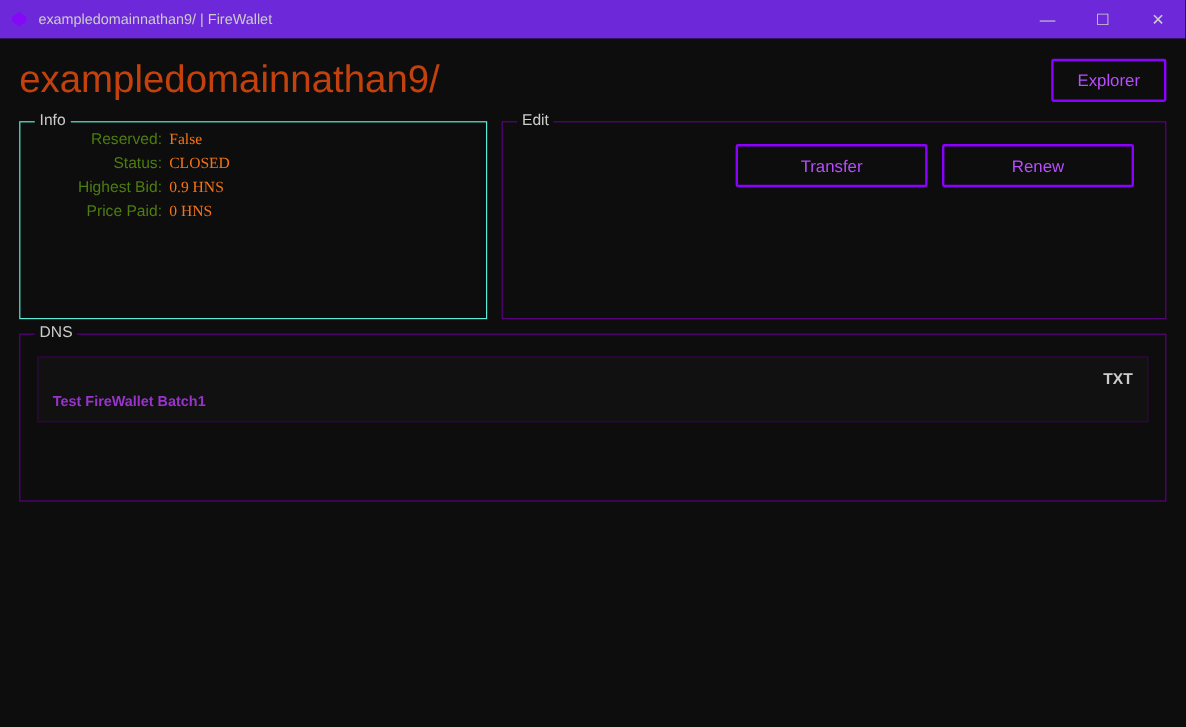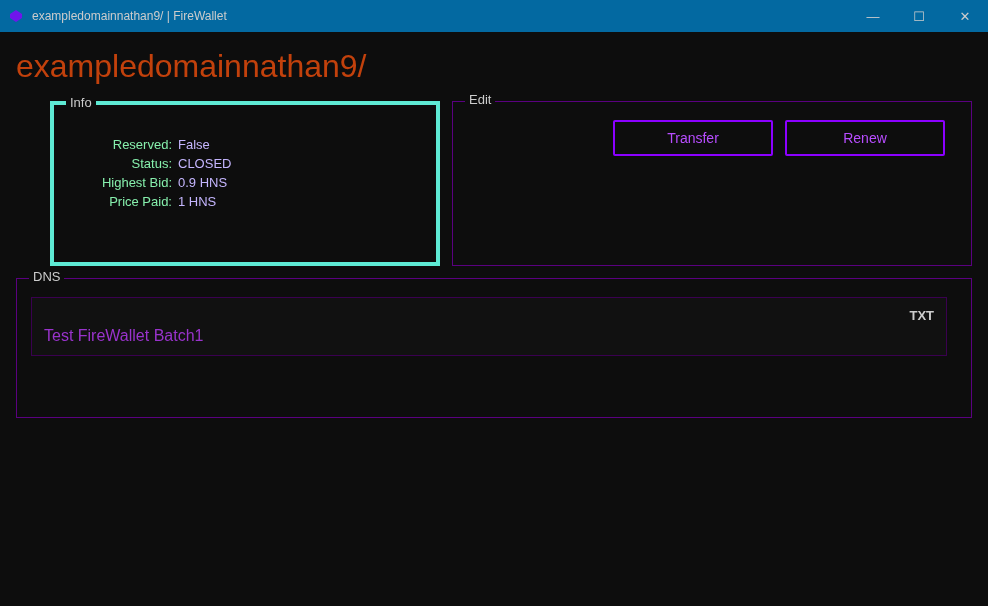--- a/index.html
+++ b/index.html
@@ -15,21 +15,21 @@
       font-family: 'Segoe UI', Arial, sans-serif;
       color: #fff;
       overflow: hidden;
     }
 
     
     .titlebar {
       display: flex;
       align-items: center;
       justify-content: space-between;
-      background: #0369a1;
+      background: #6d28d9;
       height: 32px;
       padding: 0 0 0 8px;
       user-select: none;
     }
 
     .titlebar-left {
       display: flex;
       align-items: center;
       gap: 8px;
     }
@@ -100,26 +100,25 @@
 
     
     .panels-row {
       display: flex;
       gap: 12px;
       margin-bottom: 12px;
     }
 
     
     .info-panel {
-      border: 4px solid #5eead4;
-      padding: 26px 14px 14px 14px;
+      border: 1px solid #5eead4;
+      padding: 0 14px 14px 14px;
       width: 390px;
       min-height: 165px;
       position: relative;
-      margin-left: 34px;
     }
 
     .panel-label {
       position: absolute;
       top: -10px;
       left: 12px;
       background: #0d0d0d;
       padding: 0 4px;
       color: #ccc;
       font-size: 13px;
@@ -129,31 +128,32 @@
       margin-top: 6px;
       width: 100%;
     }
 
     .info-row {
       display: flex;
       margin-bottom: 4px;
     }
 
     .info-key {
-      color: #86efac;
+      color: #4d7c0f;
       font-size: 13px;
       text-align: right;
       width: 110px;
       flex-shrink: 0;
       padding-right: 6px;
     }
 
     .info-val {
-      color: #c4b5fd;
-      font-size: 13px;
+      color: #f97316;
+      font-size: 13px;
+      font-family: Liberation Serif, serif;
     }
 
     
     .edit-panel {
       border: 1px solid #5a0080;
       padding: 10px 26px 14px 14px;
       flex: 1;
       min-height: 165px;
       position: relative;
     }
@@ -181,21 +181,21 @@
       font-size: 14px;
       cursor: pointer;
       border-radius: 2px;
       width: 160px;
       text-align: center;
     }
 
     
     .dns-panel {
       border: 1px solid #5a0080;
-      padding: 10px 24px 14px 14px;
+      padding: 10px 14px 14px 14px;
       min-height: 140px;
       position: relative;
       margin-bottom: 0;
     }
 
     .dns-record-box {
       border: 1px solid #3a0050;
       padding: 10px 12px;
       margin-top: 8px;
       background: #111;
@@ -204,21 +204,22 @@
     .dns-record-type {
       color: #ccc;
       font-size: 13px;
       font-weight: 600;
       margin-bottom: 4px;
       text-align: right;
     }
 
     .dns-record-value {
       color: #9933cc;
-      font-size: 16px;
+      font-size: 12px;
+      font-weight: bold;
     }
   </style>
 </head>
 <body>
 
 <div class="titlebar">
   <div class="titlebar-left">
     <div class="titlebar-icon">
       <svg viewBox="0 0 14 14" fill="none" xmlns="http://www.w3.org/2000/svg">
         <polygon points="7,1 13,5 13,9 7,13 1,9 1,5" fill="#8b00ff" opacity="0.8"></polygon>
@@ -230,20 +231,21 @@
     <button class="titlebar-btn">—</button>
     <button class="titlebar-btn">☐</button>
     <button class="titlebar-btn close">✕</button>
   </div>
 </div>
 
 <div class="main-content">
 
   <div class="header-row">
     <h1 class="domain-title">exampledomainnathan9/</h1>
+    <button class="explorer-btn">Explorer</button>
   </div>
 
   <div class="panels-row">
 
     <div class="info-panel">
       <span class="panel-label">Info</span>
       <div class="info-table">
         <div class="info-row">
           <span class="info-key">Reserved:</span>
           <span class="info-val">False</span>
@@ -251,21 +253,21 @@
         <div class="info-row">
           <span class="info-key">Status:</span>
           <span class="info-val">CLOSED</span>
         </div>
         <div class="info-row">
           <span class="info-key">Highest Bid:</span>
           <span class="info-val">0.9 HNS</span>
         </div>
         <div class="info-row">
           <span class="info-key">Price Paid:</span>
-          <span class="info-val">1 HNS</span>
+          <span class="info-val">0 HNS</span>
         </div>
       </div>
     </div>
 
     <div class="edit-panel">
       <span class="panel-label">Edit</span>
       <div class="edit-buttons">
         <div class="edit-buttons-row">
           <button class="action-btn">Transfer</button>
           <button class="action-btn">Renew</button>

